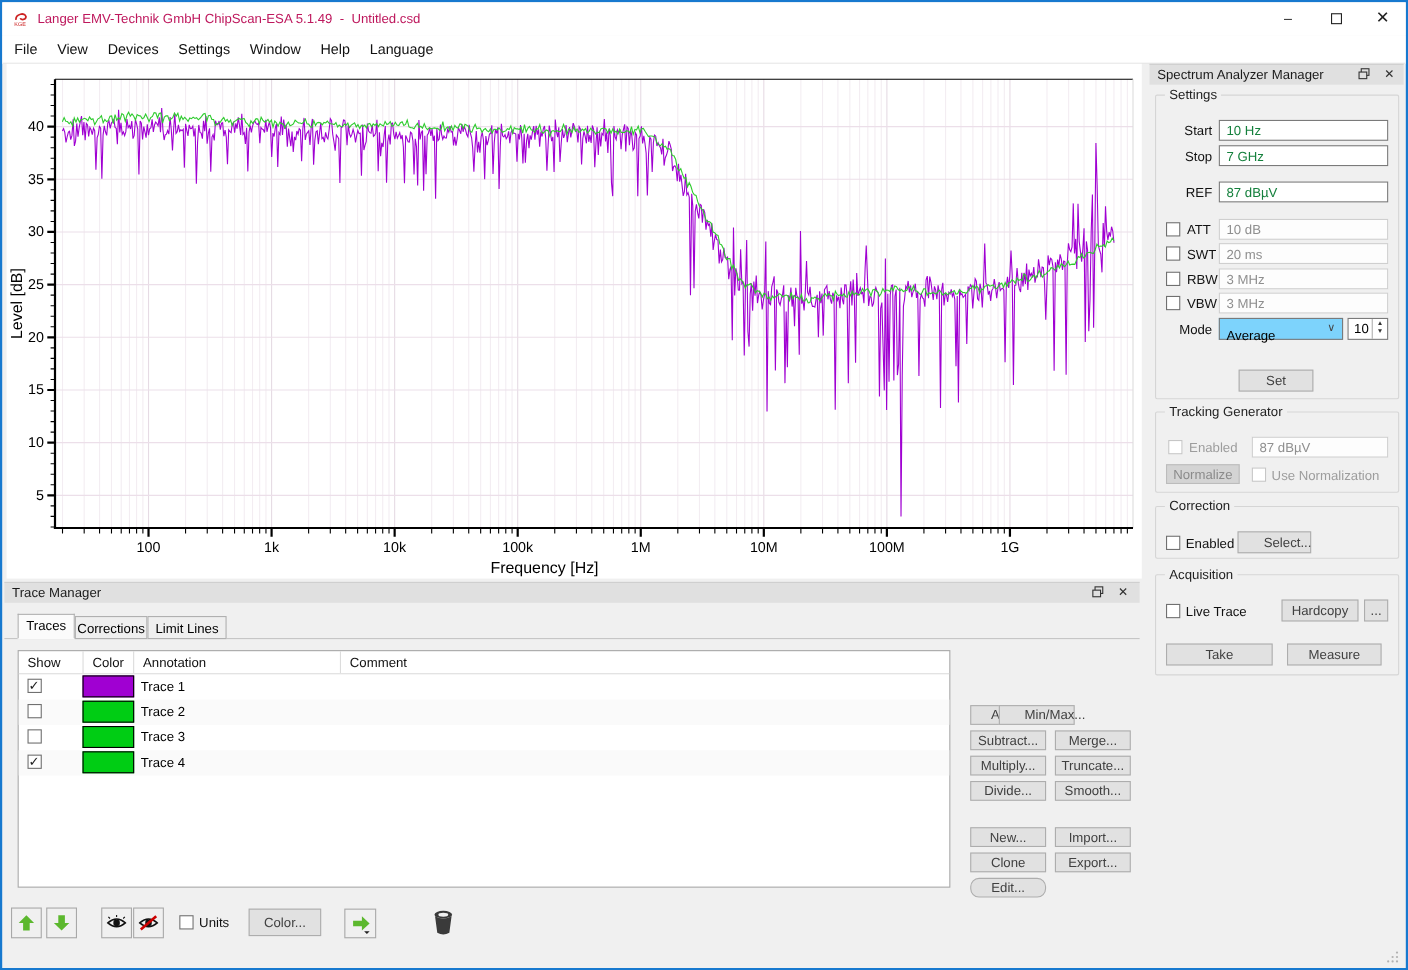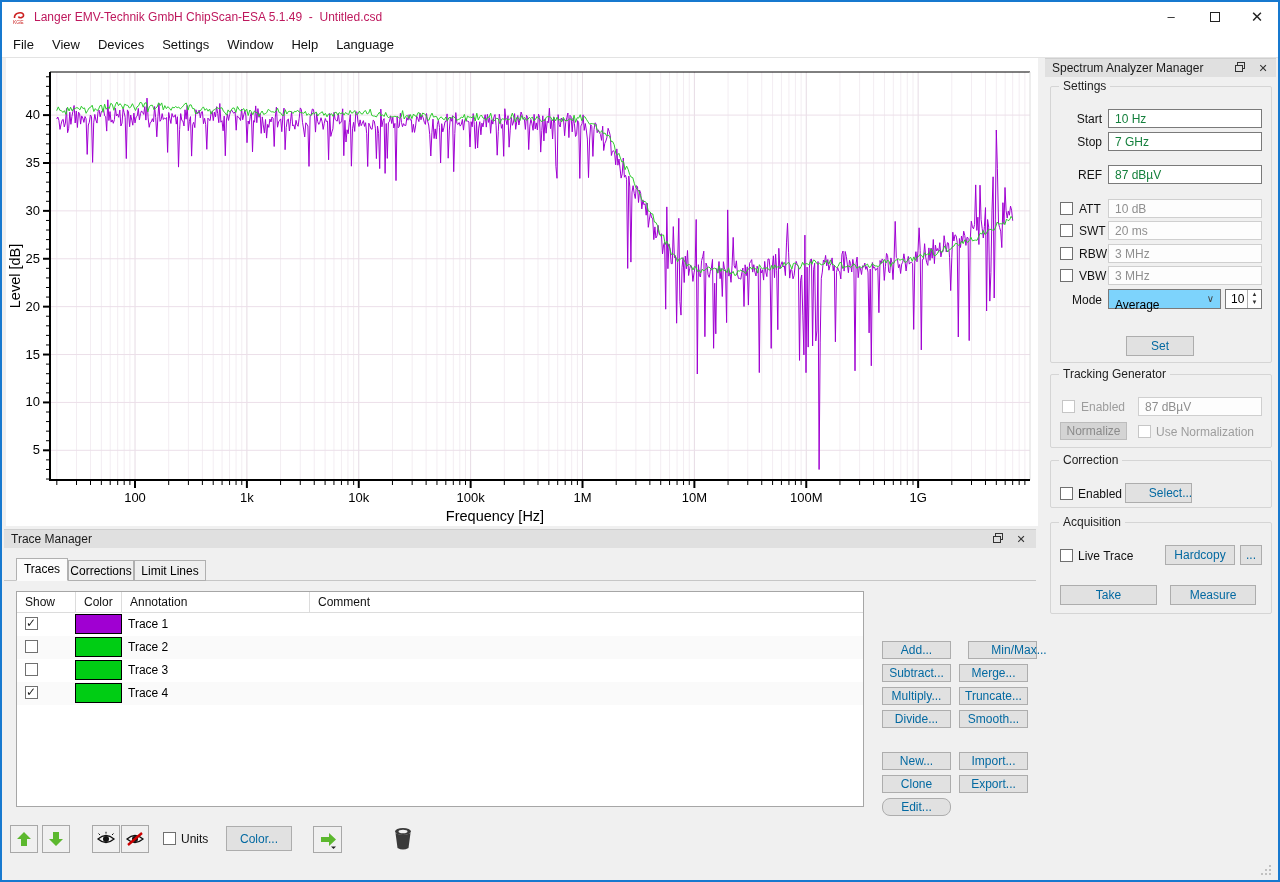--- a/index.html
+++ b/index.html
@@ -23,21 +23,21 @@
   
   .dock-title{background:#e0e0e0;border-top:1px solid #cfcfcf;color:#1a1a1a;font-size:12px;line-height:19px;padding-left:7px;}
   .dock-btns{position:absolute;top:2px;display:flex;gap:8px;align-items:center;}
   .dock-glyph{width:14px;height:14px;color:#333;font-size:11px;line-height:14px;text-align:center;}
   .groupbox{position:absolute;border:1px solid #d5d5d5;border-radius:2px;}
   .group-legend{position:absolute;top:-8px;left:8px;background:#f0f0f0;padding:0 4px;font-size:12px;color:#222;}
   .fld-label{position:absolute;font-size:12px;color:#111;text-align:right;}
   .fld-label.dis, .cb-label.dis{color:#9d9d9d;}
   .txt-input{position:absolute;border:1px solid #7a7a7a;background:#fff;font-family:inherit;font-size:12px;padding:0 6px;color:#15803d;}
   .txt-input:disabled,.txt-input.dis{border-color:#cfcfcf;color:#8f8f8f;background:#fdfdfd;}
-  .btn{position:absolute;background:#e1e1e1;border:1px solid #adadad;font-size:12px;color:#0369a1;text-align:center;display:flex;align-items:center;justify-content:center;cursor:default;}
+  .btn{position:absolute;background:#e1e1e1;border:1px solid #adadad;font-size:12px;color:#404040;text-align:center;display:flex;align-items:center;justify-content:center;cursor:default;}
   .btn.dis{background:#d4d4d4;border-color:#bcbcbc;color:#8b8b8b;}
   .cb{position:absolute;width:13px;height:13px;background:#fff;border:1px solid #707070;}
   .cb.checked::after{content:"✓";position:absolute;left:0px;top:-2px;font-size:12px;color:#222;}
   .cb.dis{border-color:#c6c6c6;}
   .cb-label{position:absolute;font-size:12px;color:#111;}
   .selectbox{position:absolute;border:1px solid #7a7a7a;background:#7dd3fc;font-size:12px;padding:8px 6px;}
   .selectbox .chev{position:absolute;right:6px;top:3px;color:#444;font-size:10px;}
   .spin{position:absolute;border:1px solid #7a7a7a;background:#fff;font-size:12px;}
   .spin .num{position:absolute;left:0;top:0;bottom:0;width:22px;text-align:left;padding:2px 0 0 5px;}
   .spin .arrows{position:absolute;right:0;top:0;bottom:0;width:14px;border-left:1px solid #b0b0b0;font-size:6px;line-height:8px;text-align:center;color:#333;}
@@ -443,21 +443,21 @@
           <span class="cb checked" style="left: 8px; top: 4px;"></span>
           <span class="swatch" style="left: 58px; top: 1px; width: 47px; height: 20px; background: rgb(0, 205, 20);"></span>
           <span class="rowtext" style="left: 111px;">Trace 4</span>
           <span class="rowtext" style="left: 301px;"></span>
         </div>
       </div>
   </div>
 
   <div id="op-buttons">
       <div class="btn" style="left: 880px; top: 639px; width: 69px; height: 18px;">Add...</div>
-      <div class="btn" style="left: 966px; top: 639px; width: 69px; height: 18px; padding-left: 33px;">Min/Max...</div>
+      <div class="btn" style="left: 906px; top: 639px; width: 69px; height: 18px; padding-left: 33px;">Min/Max...</div>
       <div class="btn" style="left: 880px; top: 662px; width: 69px; height: 18px;">Subtract...</div>
       <div class="btn" style="left: 957px; top: 662px; width: 69px; height: 18px;">Merge...</div>
       <div class="btn" style="left: 880px; top: 685px; width: 69px; height: 18px;">Multiply...</div>
       <div class="btn" style="left: 957px; top: 685px; width: 69px; height: 18px;">Truncate...</div>
       <div class="btn" style="left: 880px; top: 708px; width: 69px; height: 18px;">Divide...</div>
       <div class="btn" style="left: 957px; top: 708px; width: 69px; height: 18px;">Smooth...</div>
     </div>
   <div id="file-buttons">
       <div class="btn" style="left: 880px; top: 750px; width: 69px; height: 18px;">New...</div>
       <div class="btn" style="left: 957px; top: 750px; width: 69px; height: 18px;">Import...</div>

